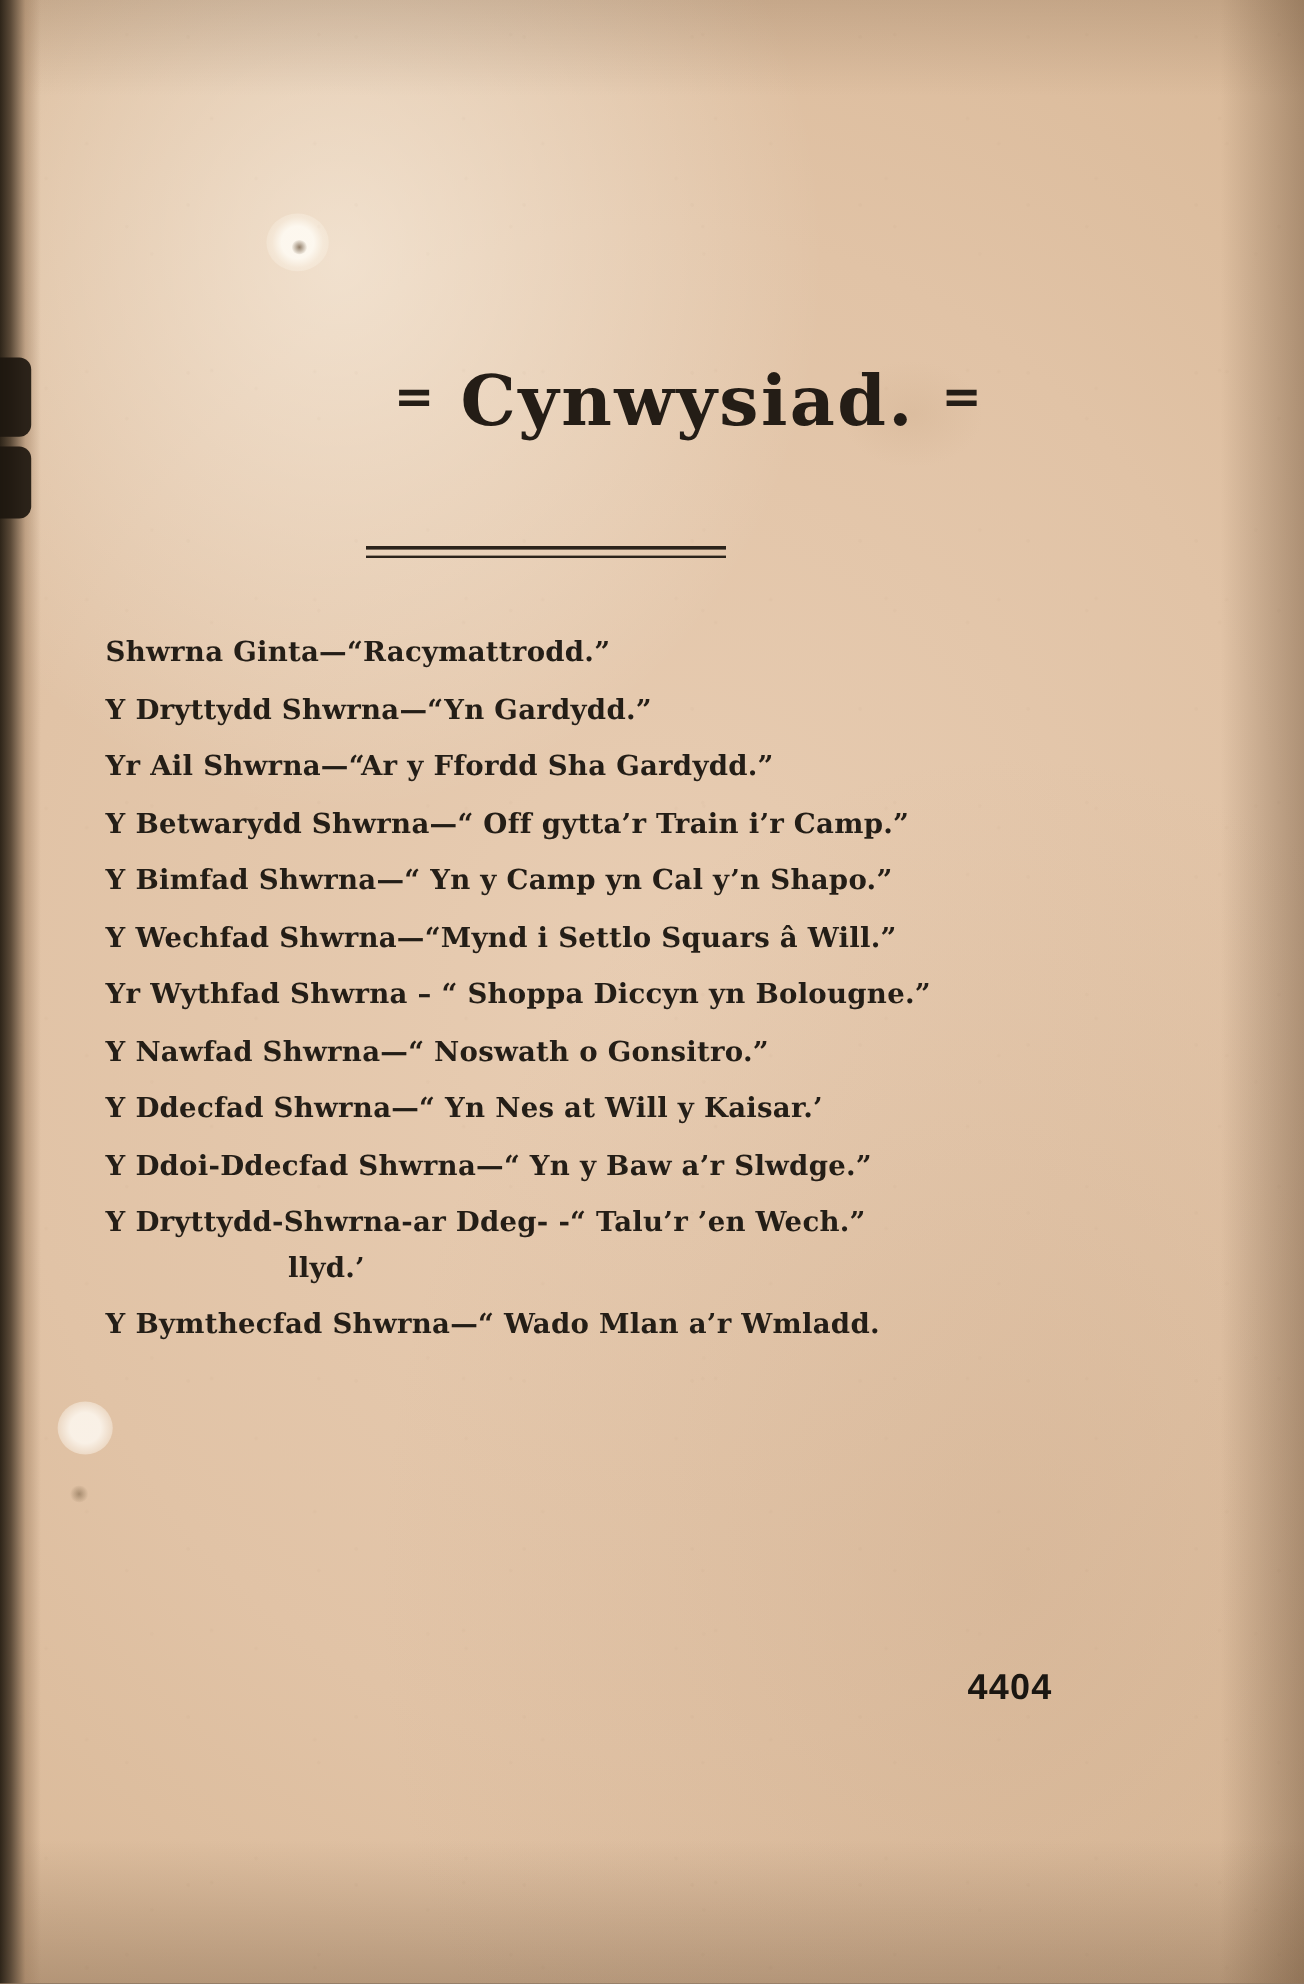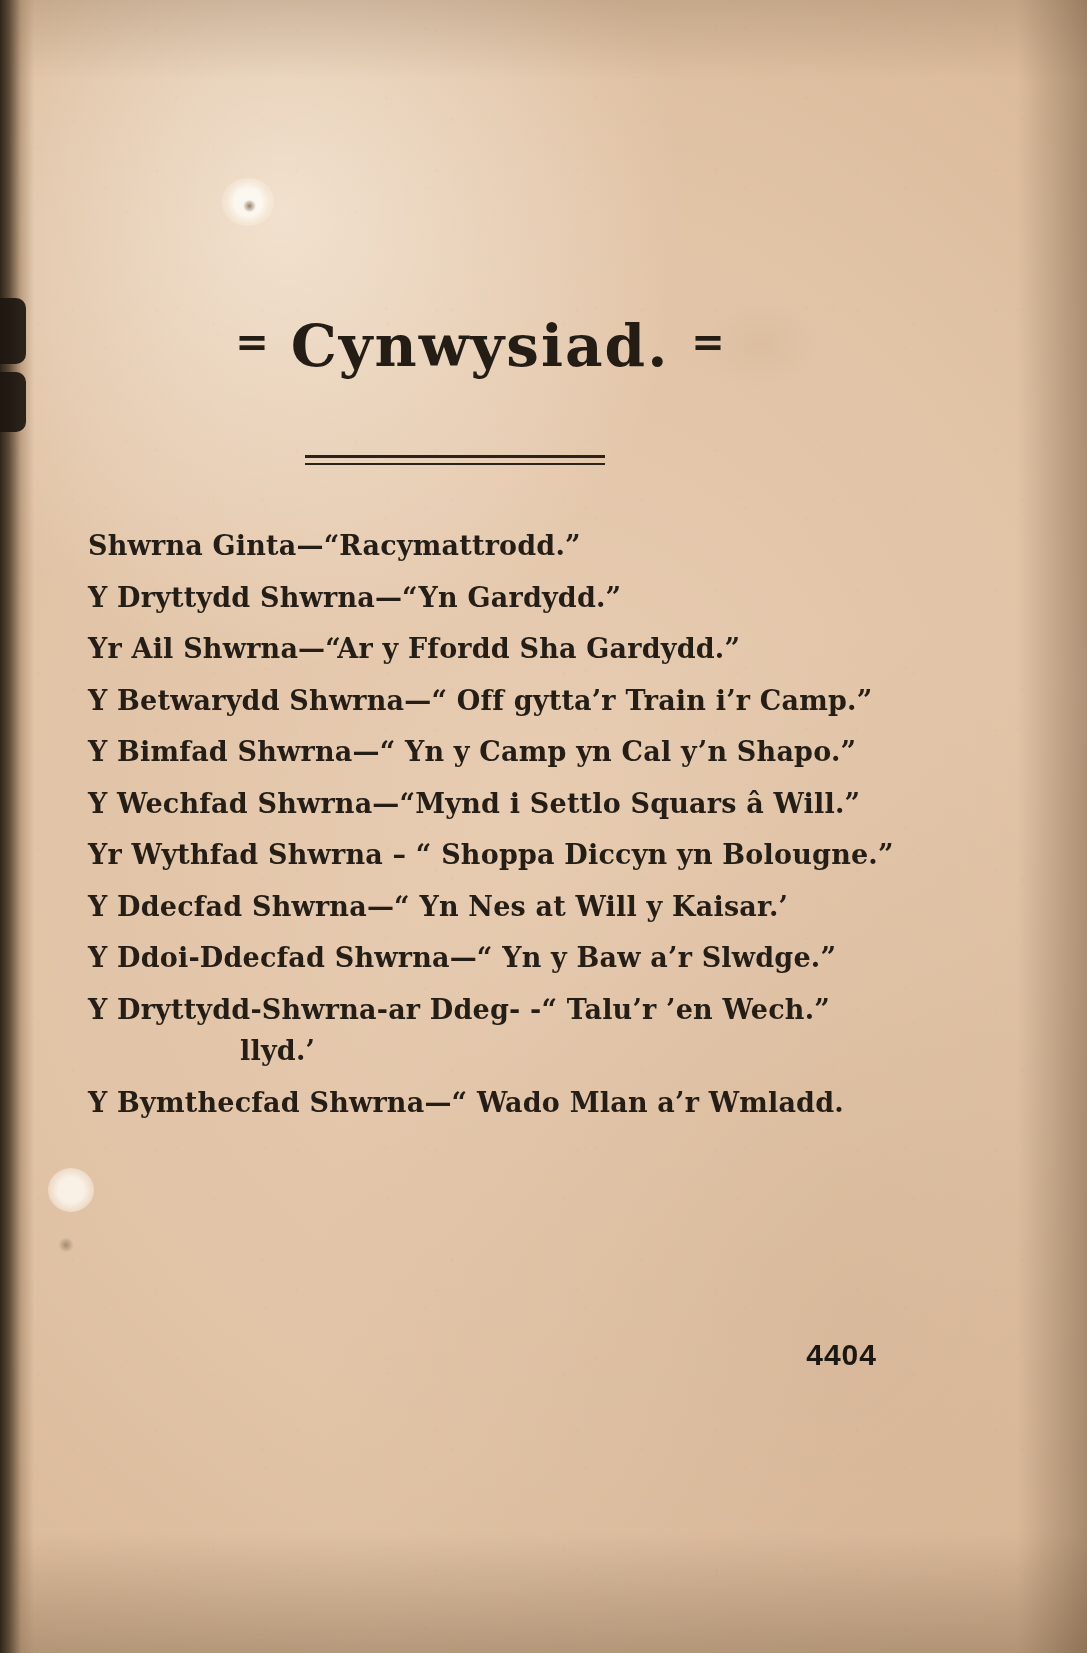--- a/index.html
+++ b/index.html
@@ -103,23 +103,23 @@
   
   .content {
     position: absolute;
     left: 0; top: 0;
     width: 1087px; height: 1653px;
   }
 
   .title {
     position: absolute;
     left: 120px;
-    top: 312px;
+    top: 300px;
     width: 720px;
-    text-align: center;
+    text-align: right;
     color: #241d16;
     font-family: "DejaVu Serif", serif;
     font-weight: bold;
     font-size: 58px;
     letter-spacing: 2px;
   }
   .title .orn {
     font-family: "DejaVu Sans", sans-serif;
     font-size: 40px;
     font-weight: bold;
@@ -147,39 +147,39 @@
     background: #2b231b;
   }
 
   .toc {
     position: absolute;
     left: 88px;
     top: 532px;
     width: 900px;
     color: #241e17;
     font-family: "DejaVu Serif", serif;
-    font-size: 27px;
+    font-size: 23px;
     font-weight: bold;
     letter-spacing: 0.2px;
   }
   .toc-line {
     margin: 0 0 24.5px 0;
     white-space: pre;
     line-height: 1.0;
   }
   .toc-line.cont {
     padding-left: 152px;
     margin-top: -10px;
   }
   .toc-line.last { margin-bottom: 16px; }
 
   .folio {
     position: absolute;
     right: 210px;
-    top: 1338px;
+    top: 1390px;
     font-family: "Liberation Sans", sans-serif;
     font-size: 30px;
     font-weight: bold;
     color: #1b1712;
     letter-spacing: 1px;
   }
 </style>
 </head>
 <body>
 
@@ -205,20 +205,21 @@
     </div>
 
     <div class="toc">
       <div class="toc-line">Shwrna Ginta—“Racymattrodd.”</div>
       <div class="toc-line">Y Dryttydd Shwrna—“Yn Gardydd.”</div>
       <div class="toc-line">Yr Ail Shwrna—“Ar y Ffordd Sha Gardydd.”</div>
       <div class="toc-line">Y Betwarydd Shwrna—“ Off gytta’r Train i’r Camp.”</div>
       <div class="toc-line">Y Bimfad Shwrna—“ Yn y Camp yn Cal y’n Shapo.”</div>
       <div class="toc-line">Y Wechfad Shwrna—“Mynd i Settlo Squars â Will.”</div>
       <div class="toc-line">Yr Wythfad Shwrna – “ Shoppa Diccyn yn Bolougne.”</div>
+      <div class="toc-line">Y Nawfad Shwrna—“ Noswath o Gonsitro.”</div>
       <div class="toc-line">Y Ddecfad Shwrna—“ Yn Nes at Will y Kaisar.’</div>
       <div class="toc-line">Y Ddoi-Ddecfad Shwrna—“ Yn y Baw a’r Slwdge.”</div>
       <div class="toc-line">Y Dryttydd-Shwrna-ar Ddeg- -“ Talu’r ’en Wech.”</div>
       <div class="toc-line cont">llyd.’</div>
       <div class="toc-line last">Y Bymthecfad Shwrna—“ Wado Mlan a’r Wmladd.</div>
     </div>
 
     <div class="folio">4404</div>
   </div>
 

